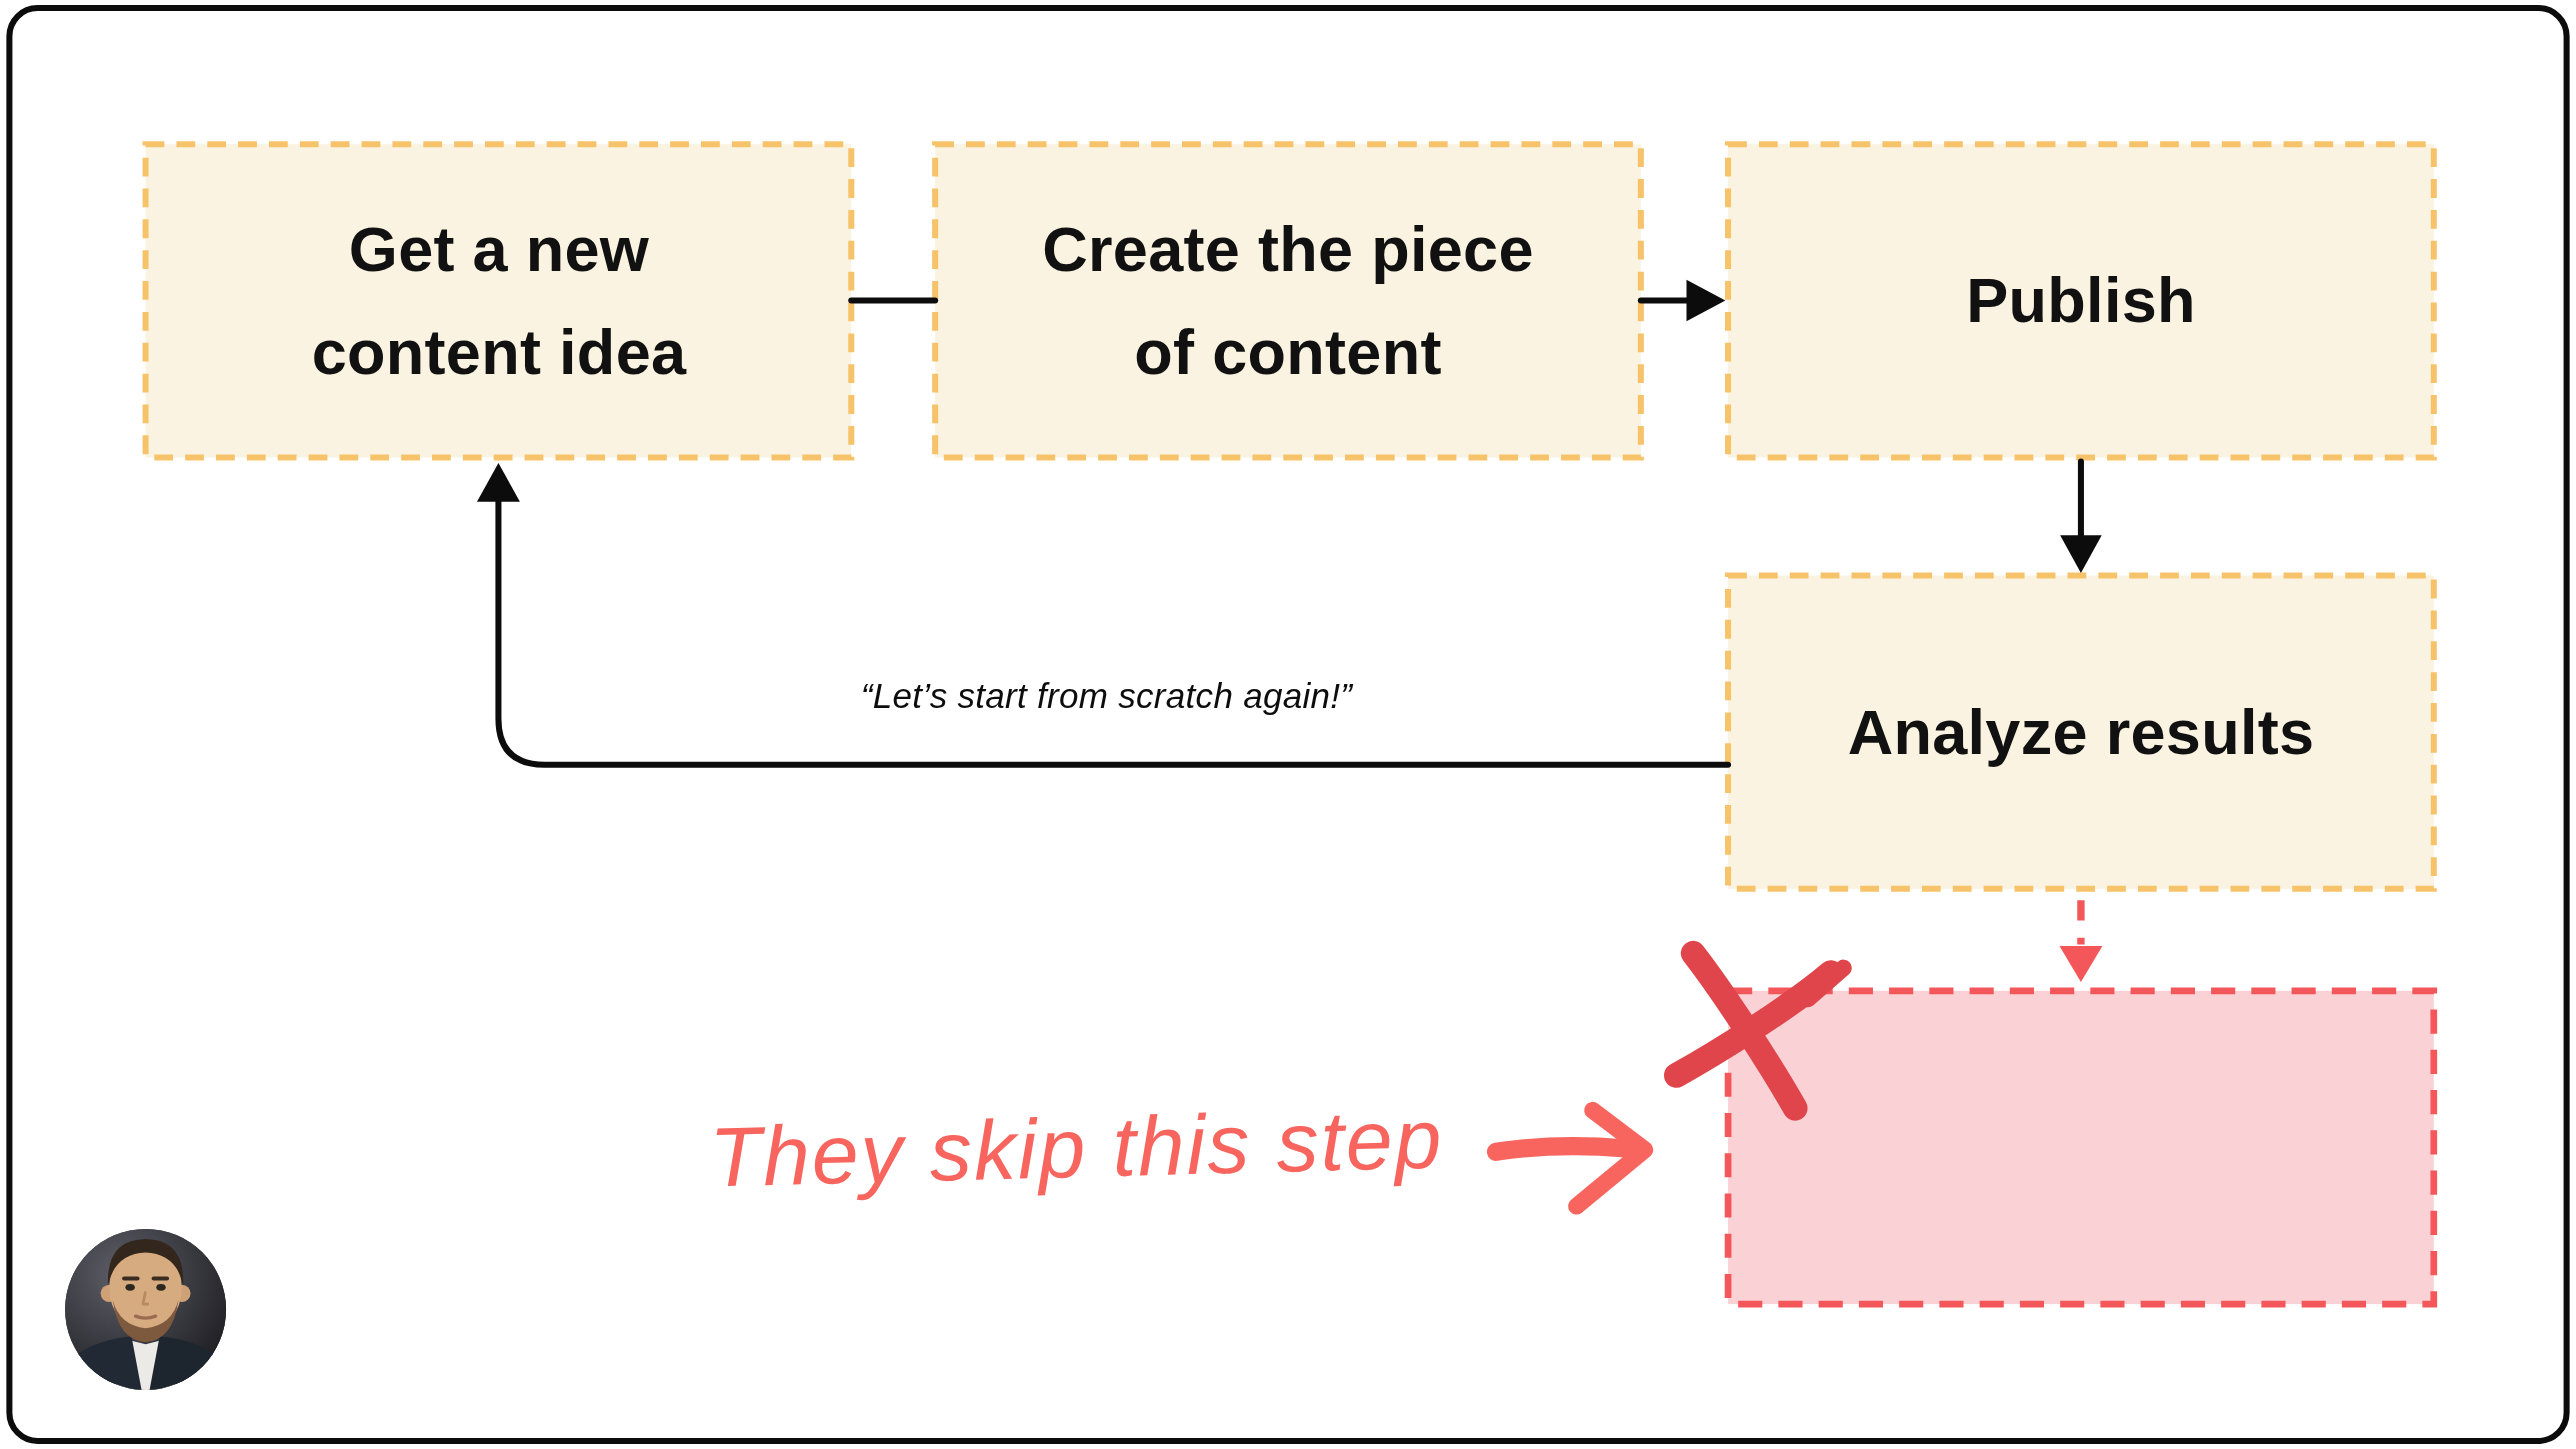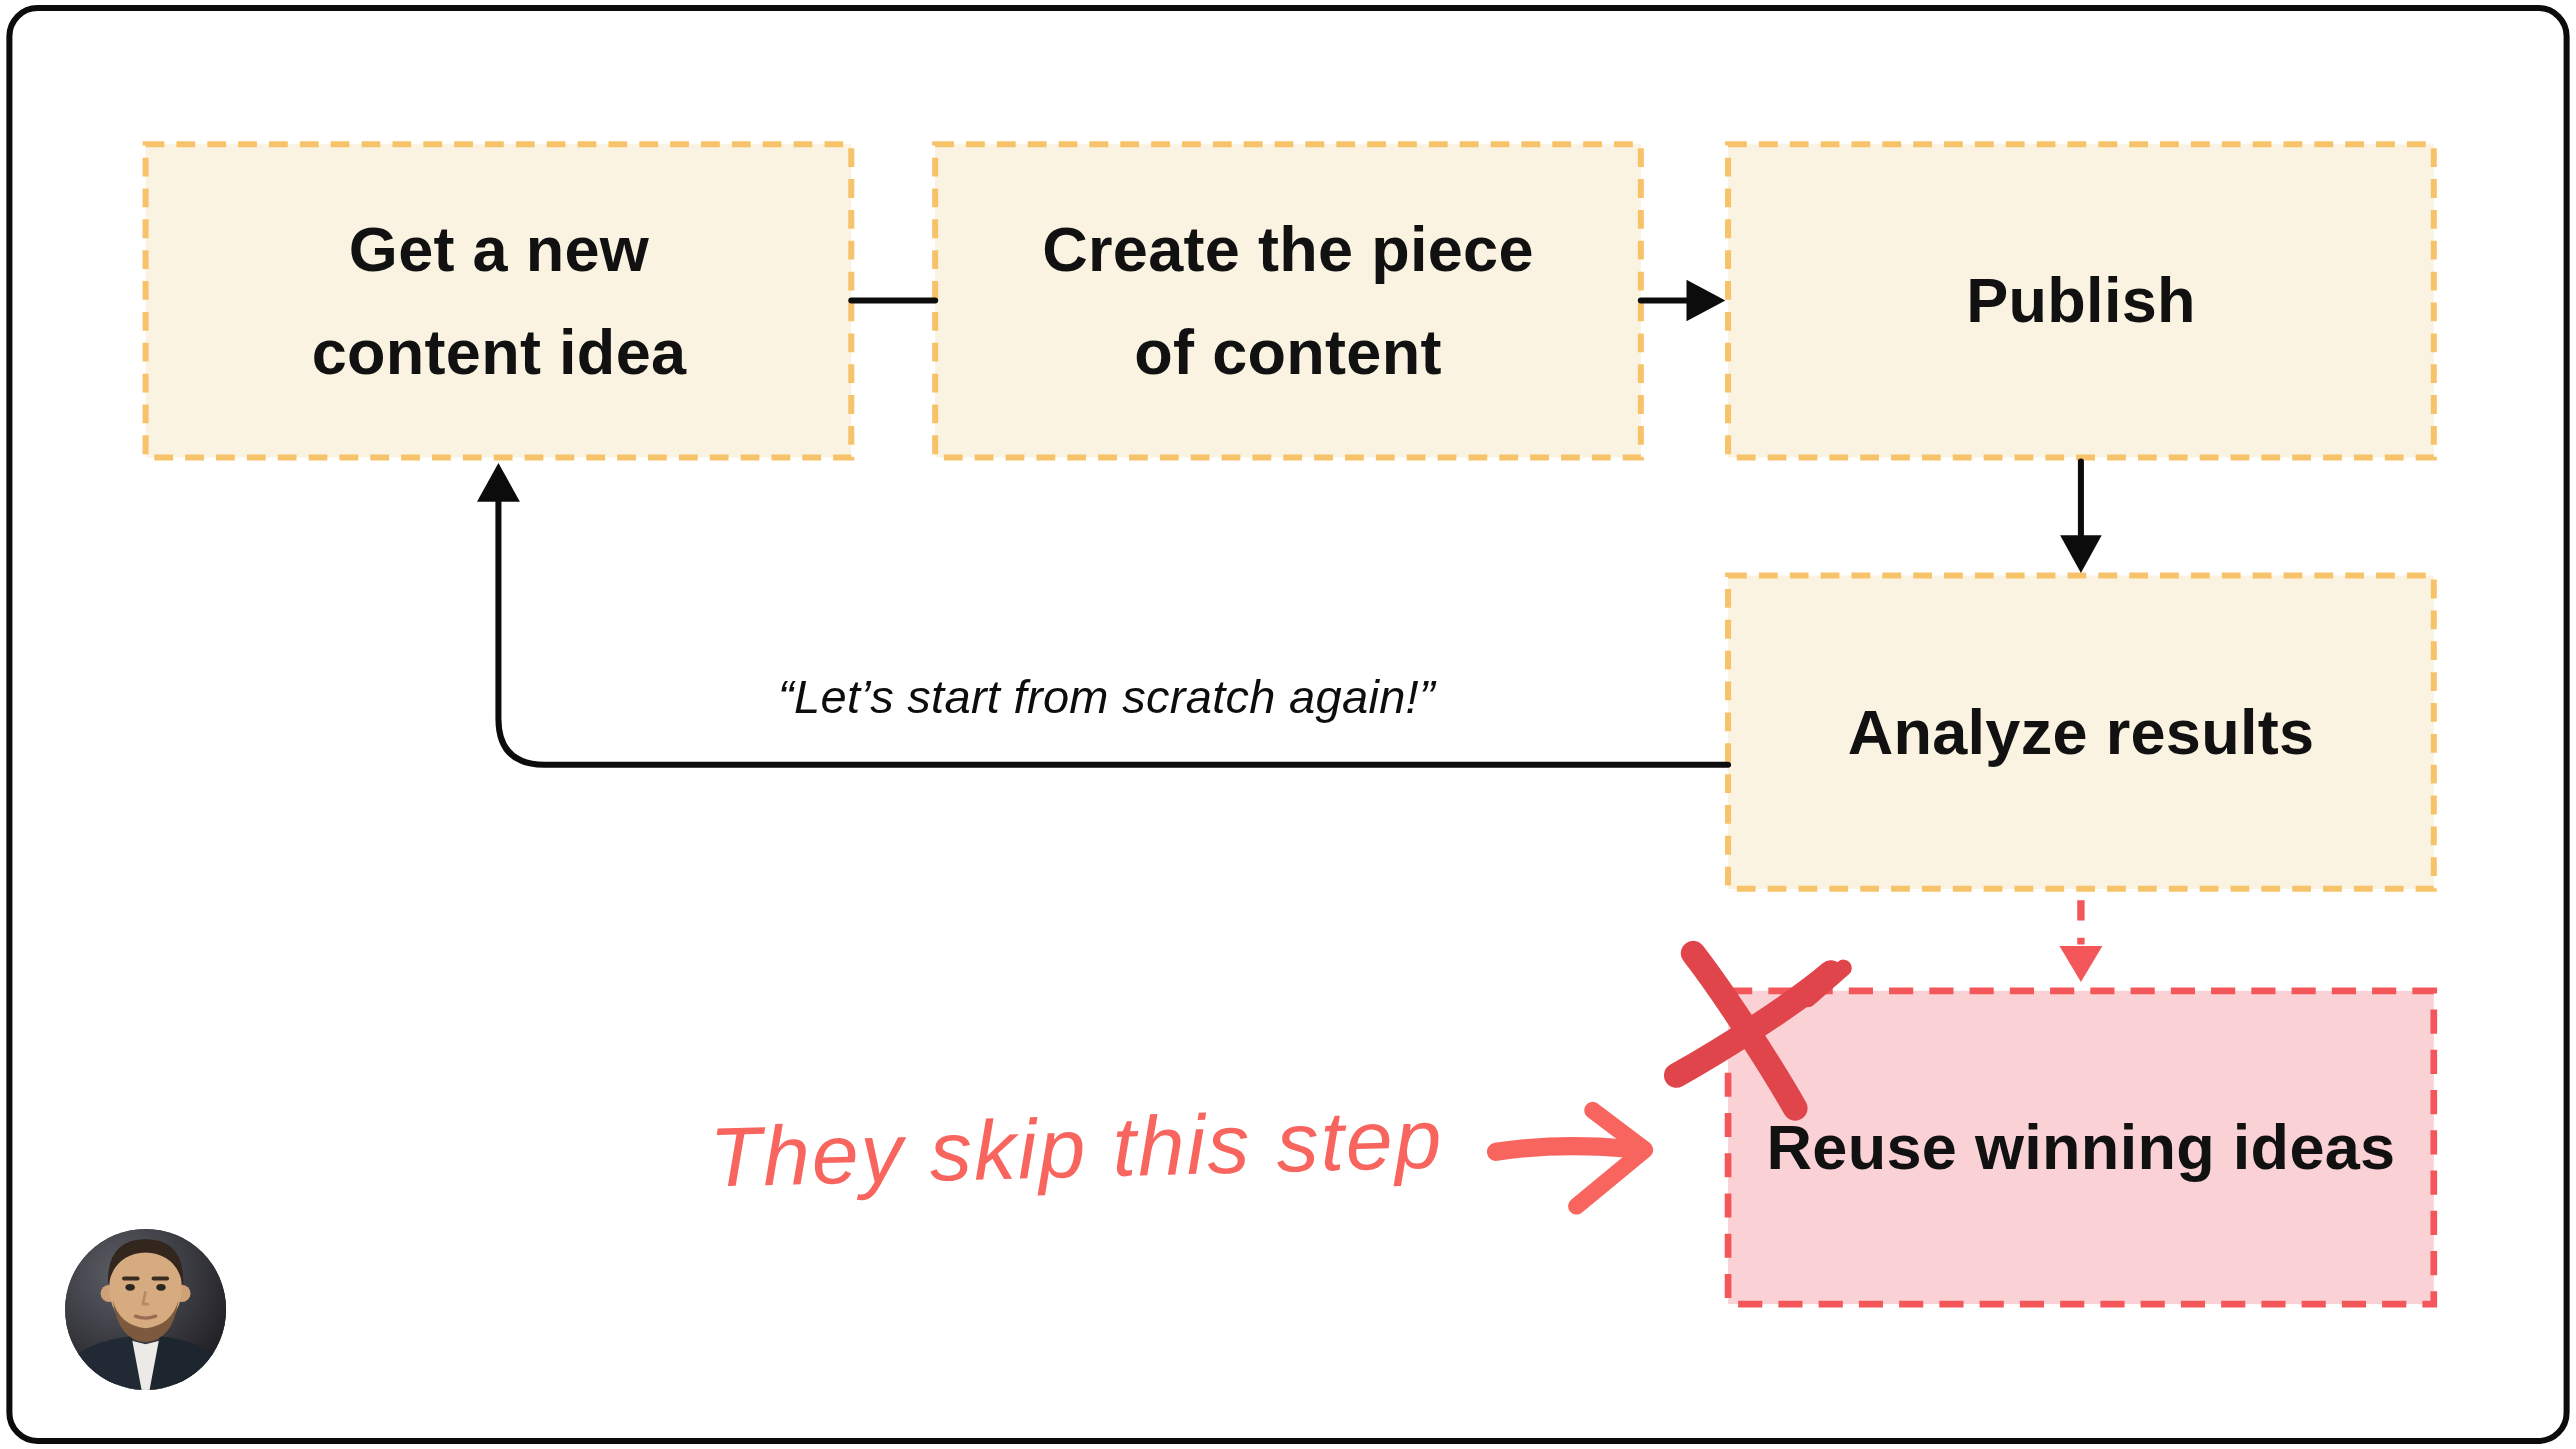--- a/index.html
+++ b/index.html
@@ -28,21 +28,21 @@
   .rhead{fill:var(--red-border);}
   .xstroke{stroke:var(--red-mark);fill:none;stroke-linecap:round;}
   .hand{stroke:var(--red-hand);fill:none;stroke-linecap:round;stroke-linejoin:round;}
 
   
   .box-label{position:absolute;display:flex;align-items:center;justify-content:center;
     text-align:center;font-weight:bold;font-size:63px;line-height:1.62;color:#111;
     white-space:pre-line;letter-spacing:0.3px;}
   .quote{position:absolute;left:664px;top:649px;width:885px;height:94px;
     display:flex;align-items:center;justify-content:center;
-    font-style:italic;font-size:47px;color:#0d0d0d;letter-spacing:0.3px;}
+    font-style:italic;font-size:35px;color:#0d0d0d;letter-spacing:0.3px;}
   .handwriting{position:absolute;left:644px;top:1068px;width:865px;height:161px;
     display:flex;align-items:center;justify-content:center;
     font-style:italic;font-size:84px;letter-spacing:2px;color:var(--red-hand);
     transform:rotate(-1.5deg);}
   .pos-idea{left:146px;top:144px;width:706px;height:313px;}
   .pos-create{left:935px;top:144px;width:706px;height:313px;}
   .pos-publish{left:1728px;top:144px;width:706px;height:313px;}
   .pos-analyze{left:1728px;top:576px;width:706px;height:313px;}
   .pos-reuse{left:1728px;top:991px;width:706px;height:313px;}
 </style>
@@ -128,20 +128,19 @@
       </g>
     </g>
   </svg>
 
   <div class="box-label pos-idea">Get a new
 content idea</div>
   <div class="box-label pos-create">Create the piece
 of content</div>
   <div class="box-label pos-analyze">Analyze results</div>
   <div class="box-label pos-publish">Publish</div>
-  <div class="box-label pos-reuse">Reuse winning ideas</div>
 
   <div class="quote">“Let’s start from scratch again!”</div>
 
   <div class="handwriting">They skip this step</div>
 
 </div>
 
 
 </body></html>

